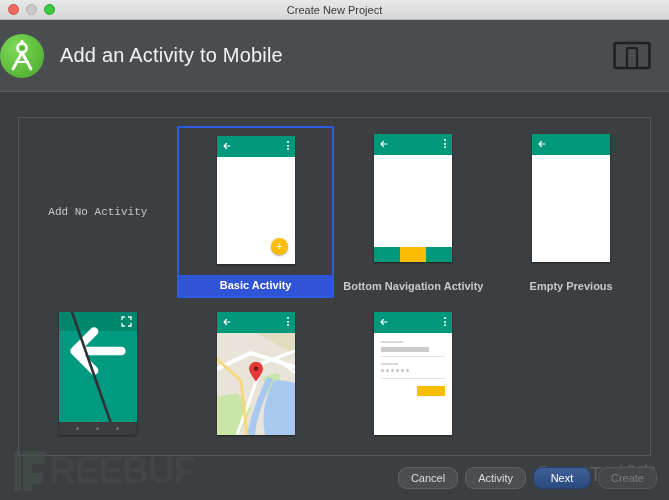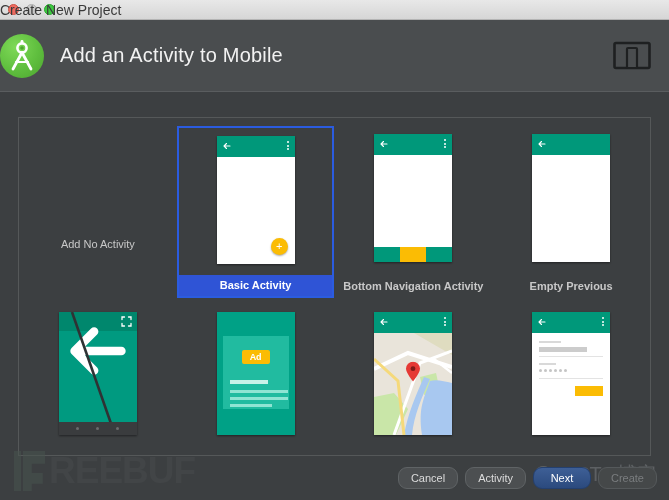--- a/index.html
+++ b/index.html
@@ -14,22 +14,22 @@
     background:linear-gradient(180deg,#e8e8e8 0%,#d6d6d6 100%);
     border-bottom:1px solid #b4b4b4;
     display:flex; align-items:center; position:relative;
   }
   .lights { display:flex; gap:7px; padding-left:8px; }
   .light { width:11px; height:11px; border-radius:50%; }
   .light.red { background:#ee6a5f; border:1px solid #ce5347; }
   .light.yellow { background:#c9c9c9; border:1px solid #b0b0b0; }
   .light.green { background:#3cc93f; border:1px solid #2ca52f; }
   .titlebar-text {
-    position:absolute; left:0; right:0; text-align:left;
-    font-size:14px; color:#3a3a3a;
+    position:absolute; left:0; right:0; text-align:center;
+    font-size:11px; color:#3a3a3a;
   }
   
   .header {
     height:72px; background:#4a4d4f; position:relative;
     display:flex; align-items:center; 
     border-bottom:1px solid #5a5d5f;
   }
   .as-icon { width:44px; height:44px; position:relative; }
   .as-icon .circle {
     position:absolute; inset:0; border-radius:50%;
@@ -72,21 +72,21 @@
   }
   .cardlabel {
     font-size:11px; color:#c8c8c8; margin-top:18px;
     text-align:center; width:100%;font-weight:bold;
   }
   .thumbwrap.selected .cardlabel {
     background:#2f54d6; color:#ffffff; padding:4px 0 5px 0;
     margin-top:11px; width:153px; font-weight:bold;
   }
   .noactivity {
-    font-size:11px; color:#c8c8c8; margin-top:112px;
+    font-size:11px; color:#c8c8c8; margin-top:80px;font-family:Liberation Mono, monospace;
   }
   
   .phone {
     width:78px; height:128px; background:#ffffff;
     box-shadow:0 1px 2px rgba(0,0,0,.45); position:relative;
     overflow:hidden;
   }
   .phone.r2 { height:123px; }
   .appbar {
     height:21px; background:#00987a; position:relative;
@@ -299,34 +299,20 @@
             <div class="fs-navbar">
               <i></i>
               <i></i>
               <i></i>
             </div>
           </div>
           <div class="cardlabel"></div>
         </div>
       </div>
 
-      <div class="cell r2">
-        <div class="thumbwrap">
-          <div class="phone adcard r2">
-            <div class="ad-inner">
-              <div class="ad-badge">Ad</div>
-              <div class="ad-line" style="top:44px;width:38px;background:#c9f2e8;height:4px"></div>
-              <div class="ad-line" style="top:54px;width:58px"></div>
-              <div class="ad-line" style="top:61px;width:58px"></div>
-              <div class="ad-line" style="top:68px;width:42px"></div>
-            </div>
-          </div>
-          <div class="cardlabel"></div>
-        </div>
-      </div>
 
       <div class="cell r2">
         <div class="thumbwrap">
           <div class="phone r2">
             <div class="appbar">
               <svg class="back" viewBox="0 0 10 10">
                 <path d="M8 5 H2 M4.5 2.5 L2 5 L4.5 7.5" stroke="#fff" stroke-width="1.1" fill="none" stroke-linecap="round" stroke-linejoin="round"></path>
               </svg>
               <span class="dots">
                   <i></i>

